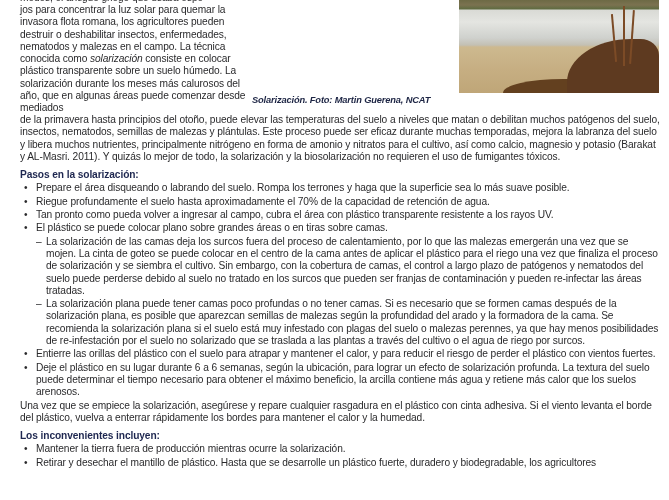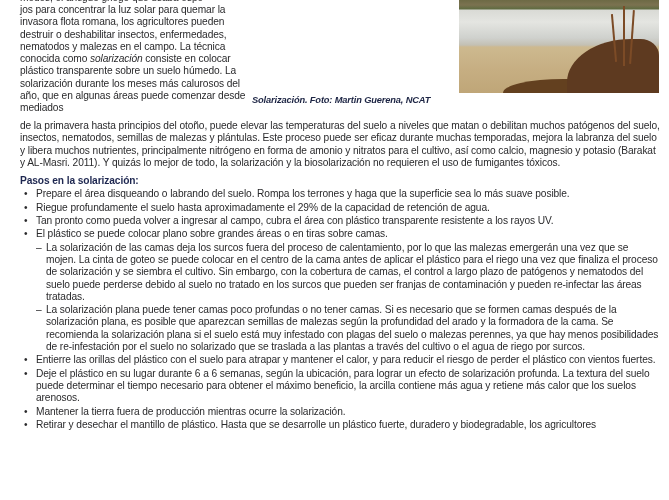--- a/index.html
+++ b/index.html
@@ -52,21 +52,21 @@
   .sapling.s3{right:44px;top:14px;height:48px;transform:rotate(-5deg);}
 
   .caption{
     position:absolute;top:95px;font-size:9.3px;line-height:11px;
     font-weight:bold;font-style:italic;color:#1d2544;letter-spacing:-0.15px;
   }
   .caption.c1{left:252px;width:205px;}
   .caption.c2{left:459px;width:208px;}
 
   
-  .bodywrap{position:relative;margin:6px 12px 0 20px;width:640px;}
+  .bodywrap{position:relative;margin:0 12px 0 20px;width:640px;}
   p.para{margin:0 0 2px 0;}
   .section-heading{
     font-weight:bold;color:#1e2750;margin:6px 0 1px 0;
   }
   .li{display:flex;margin:0 0 1px 0;}
   .li .marker{flex:0 0 12px;text-align:left;padding-left:4px;color:#2a2a2c;}
   .li .li-text{flex:1;}
   .subli{display:flex;margin:0 0 1px 0;padding-left:16px;}
   .subli .marker{flex:0 0 10px;color:#2a2a2c;}
   .subli .li-text{flex:1;}
@@ -104,21 +104,21 @@
     <p class="para">de la primavera hasta principios del otoño, puede elevar las temperaturas del suelo a niveles que matan o debilitan muchos patógenos del suelo, insectos, nematodos, semillas de malezas y plántulas. Este proceso puede ser eficaz durante muchas temporadas, mejora la labranza del suelo y libera muchos nutrientes, principalmente nitrógeno en forma de amonio y nitratos para el cultivo, así como calcio, magnesio y potasio (Barakat y AL-Masri. 2011). Y quizás lo mejor de todo, la solarización y la biosolarización no requieren el uso de fumigantes tóxicos.</p>
 
     <div class="section-heading">Pasos en la solarización:</div>
 
     <div class="li">
       <span class="marker">•</span>
       <span class="li-text">Prepare el área disqueando o labrando del suelo. Rompa los terrones y haga que la superficie sea lo más suave posible.</span>
     </div>
     <div class="li">
       <span class="marker">•</span>
-      <span class="li-text">Riegue profundamente el suelo hasta aproximadamente el 29% de la capacidad de retención de agua.</span>
+      <span class="li-text">Riegue profundamente el suelo hasta aproximadamente el 70% de la capacidad de retención de agua.</span>
     </div>
     <div class="li">
       <span class="marker">•</span>
       <span class="li-text">Tan pronto como pueda volver a ingresar al campo, cubra el área con plástico transparente resistente a los rayos UV.</span>
     </div>
     <div class="li">
       <span class="marker">•</span>
       <span class="li-text">El plástico se puede colocar plano sobre grandes áreas o en tiras sobre camas.</span>
     </div>
     <div class="subli">
@@ -131,21 +131,23 @@
     </div>
     <div class="li">
       <span class="marker">•</span>
       <span class="li-text">Entierre las orillas del plástico con el suelo para atrapar y mantener el calor, y para reducir el riesgo de perder el plástico con vientos fuertes.</span>
     </div>
     <div class="li">
       <span class="marker">•</span>
       <span class="li-text">Deje el plástico en su lugar durante 6 a 6 semanas, según la ubicación, para lograr un efecto de solarización profunda. La textura del suelo puede determinar el tiempo necesario para obtener el máximo beneficio, la arcilla contiene más agua y retiene más calor que los suelos arenosos.</span>
     </div>
 
+    <p class="para closing">Una vez que se empiece la solarización, asegúrese y repare cualquier rasgadura en el plástico con cinta adhesiva. Si el viento levanta el borde del plástico, vuelva a enterrar rápidamente los bordes para mantener el calor y la humedad.</p>
 
+    <div class="section-heading">Los inconvenientes incluyen:</div>
 
     <div class="li">
       <span class="marker">•</span>
       <span class="li-text">Mantener la tierra fuera de producción mientras ocurre la solarización.</span>
     </div>
     <div class="li">
       <span class="marker">•</span>
       <span class="li-text">Retirar y desechar el mantillo de plástico. Hasta que se desarrolle un plástico fuerte, duradero y biodegradable, los agricultores</span>
     </div>
 

